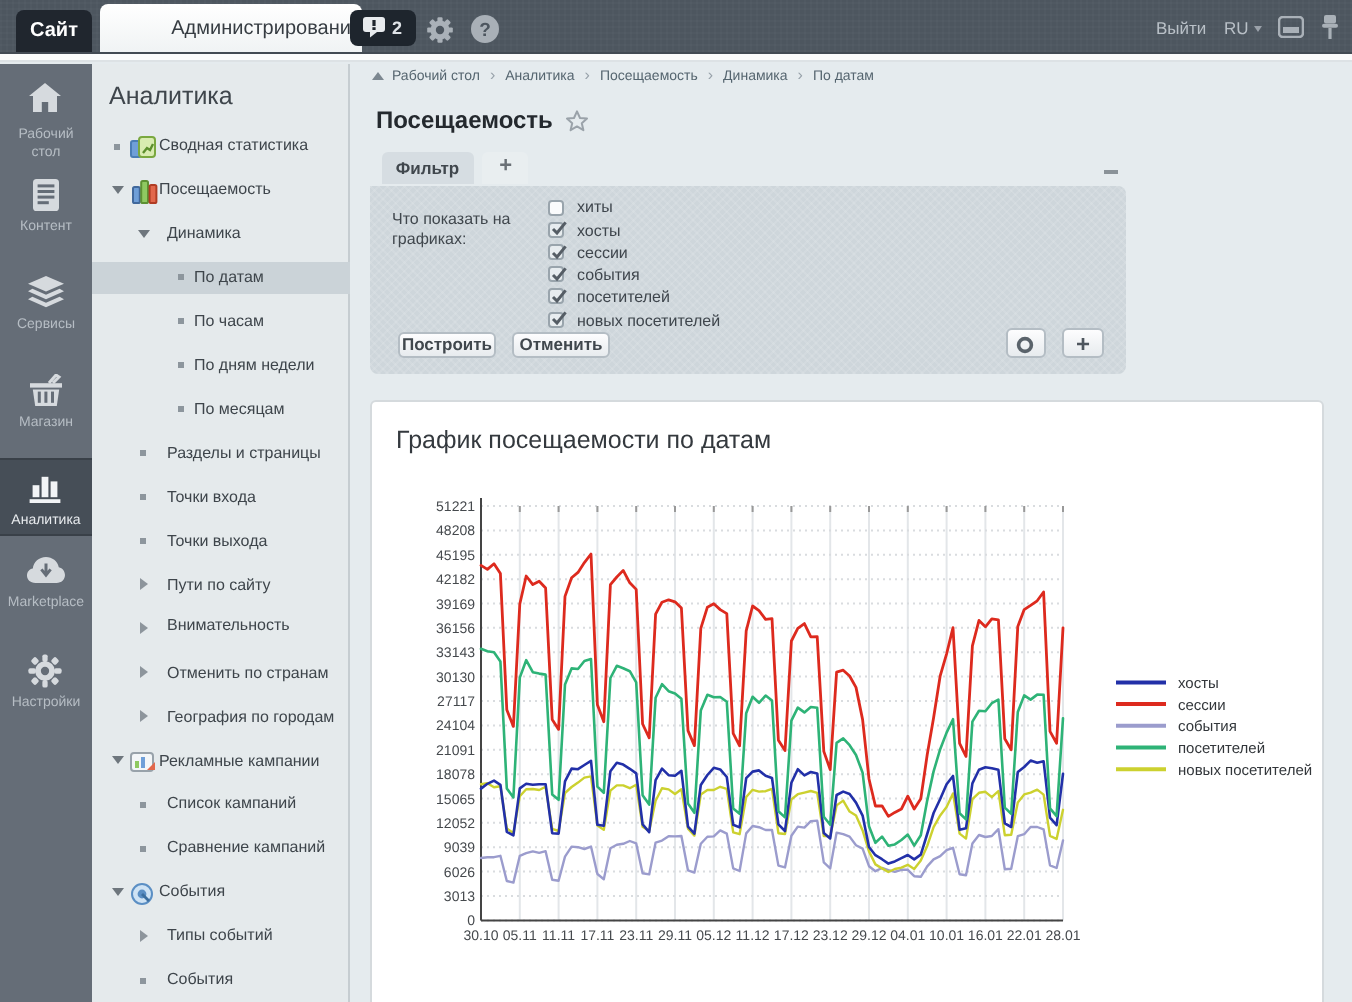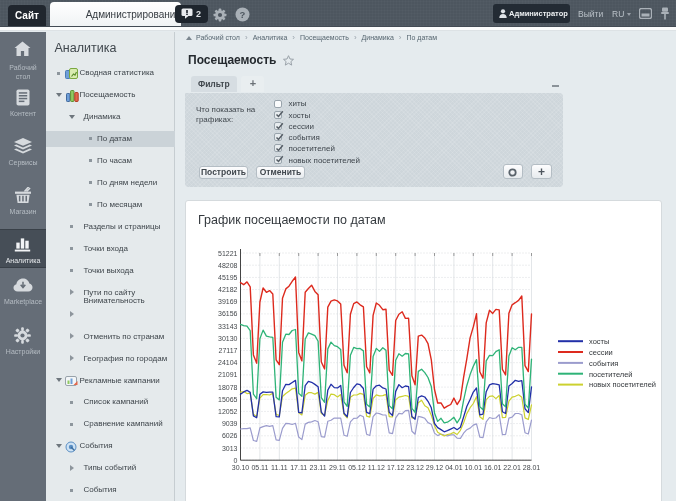--- a/index.html
+++ b/index.html
@@ -31,26 +31,20 @@
         <rect x="9.4" y="2" width="2.6" height="2.6" rx="0.6" transform="rotate(45 10.7 3.3)"></rect>
         <rect x="2" y="9.4" width="2.6" height="2.6" rx="0.6" transform="rotate(45 3.3 10.7)"></rect>
         <rect x="9.4" y="9.4" width="2.6" height="2.6" rx="0.6" transform="rotate(45 10.7 10.7)"></rect>
       </g>
       <circle cx="7" cy="7" r="2.1" fill="#4d565f"></circle>
     </svg>
   <svg width="15" height="15" style="position:absolute;left:235px;top:7px">
       <circle cx="7.5" cy="7.5" r="7" fill="#a9b0b7"></circle>
       <text x="7.5" y="11" text-anchor="middle" font-size="9.5" font-weight="bold" fill="#4d565f" font-family="Liberation Sans,sans-serif">?</text>
     </svg>
-  <div class="abs" style="left:493px;top:4px;width:77px;height:19px;background:#232b34;border-radius:3px;color:#eef1f3;font-size:7.5px;font-weight:bold;line-height:19px;text-align:left;padding-left:16px">Администратор
-    <svg width="8" height="9" style="position:absolute;left:6px;top:5px">
-        <circle cx="4" cy="2.3" r="2.1" fill="#dfe3e7"></circle>
-        <path d="M0.3 9 C0.3 6.1 1.8 5 4 5 C6.2 5 7.7 6.1 7.7 9 Z" fill="#dfe3e7"></path>
-      </svg>
-  </div>
   <div class="abs" style="left:578px;top:9px;color:#b9c0c7;font-size:8.5px">Выйти</div>
   <div class="abs" style="left:612px;top:9px;color:#b9c0c7;font-size:8.5px;font-weight:normal">RU</div>
   <div class="abs" style="left:627px;top:13px;width:0;height:0;border-left:2.5px solid transparent;border-right:2.5px solid transparent;border-top:3px solid #9aa1a9"></div>
   <svg width="13" height="11" style="position:absolute;left:639px;top:8px">
       <rect x="0.5" y="0.5" width="12" height="10" rx="2" fill="none" stroke="#aab1b8" stroke-width="1.3"></rect>
       <rect x="2.5" y="5.5" width="8" height="3" fill="#aab1b8"></rect>
     </svg>
   <svg width="8" height="13" style="position:absolute;left:661px;top:7px">
       <g fill="#aab1b8">
         <rect x="1" y="0.5" width="6" height="4.2" rx="1"></rect>
@@ -152,21 +146,21 @@
 <div style="position:absolute;left:97px;top:199.9px;font-size:8px;color:#3e454b;white-space:nowrap">По месяцам</div>
 <div style="position:absolute;left:70px;top:225.2px;width:3px;height:3px;background:#8d969d"></div>
 <div style="position:absolute;left:83.5px;top:221.8px;font-size:8px;color:#3e454b;white-space:nowrap">Разделы и страницы</div>
 <div style="position:absolute;left:70px;top:247.1px;width:3px;height:3px;background:#8d969d"></div>
 <div style="position:absolute;left:83.5px;top:243.8px;font-size:8px;color:#3e454b;white-space:nowrap">Точки входа</div>
 <div style="position:absolute;left:70px;top:269.0px;width:3px;height:3px;background:#8d969d"></div>
 <div style="position:absolute;left:83.5px;top:265.7px;font-size:8px;color:#3e454b;white-space:nowrap">Точки выхода</div>
 <div style="position:absolute;left:70px;top:289.0px;width:0;height:0;border-top:3.5px solid transparent;border-bottom:3.5px solid transparent;border-left:4.5px solid #8d959c"></div>
 <div style="position:absolute;left:83.5px;top:287.7px;font-size:8px;color:#3e454b;white-space:nowrap">Пути по сайту</div>
 <div style="position:absolute;left:70px;top:310.9px;width:0;height:0;border-top:3.5px solid transparent;border-bottom:3.5px solid transparent;border-left:4.5px solid #8d959c"></div>
-<div style="position:absolute;left:83.5px;top:296px;font-size:8px;color:#3e454b;white-space:nowrap">Внимательность</div>
+<div style="position:absolute;left:83.5px;top:308px;font-size:8px;color:#3e454b;white-space:nowrap">Внимательность</div>
 <div style="position:absolute;left:70px;top:332.9px;width:0;height:0;border-top:3.5px solid transparent;border-bottom:3.5px solid transparent;border-left:4.5px solid #8d959c"></div>
 <div style="position:absolute;left:83.5px;top:331.6px;font-size:8px;color:#3e454b;white-space:nowrap">Отменить по странам</div>
 <div style="position:absolute;left:70px;top:354.8px;width:0;height:0;border-top:3.5px solid transparent;border-bottom:3.5px solid transparent;border-left:4.5px solid #8d959c"></div>
 <div style="position:absolute;left:83.5px;top:353.5px;font-size:8px;color:#3e454b;white-space:nowrap">География по городам</div>
 <div style="position:absolute;left:56px;top:378.3px;width:0;height:0;border-left:3.5px solid transparent;border-right:3.5px solid transparent;border-top:4.5px solid #6e767d"></div>
 <svg style="position:absolute;left:64.5px;top:374.8px" width="13" height="12">
         <rect x="0.5" y="1.5" width="11" height="9" rx="1.5" fill="#f3f6f8" stroke="#98a2aa"></rect>
         <rect x="2.5" y="5.5" width="2" height="3.5" fill="#8fc961"></rect>
         <rect x="5.5" y="3.5" width="2" height="5.5" fill="#6f9fd8"></rect>
         <path d="M8.5 10 L12.5 6 L12.5 10 Z" fill="#e2674b"></path>

